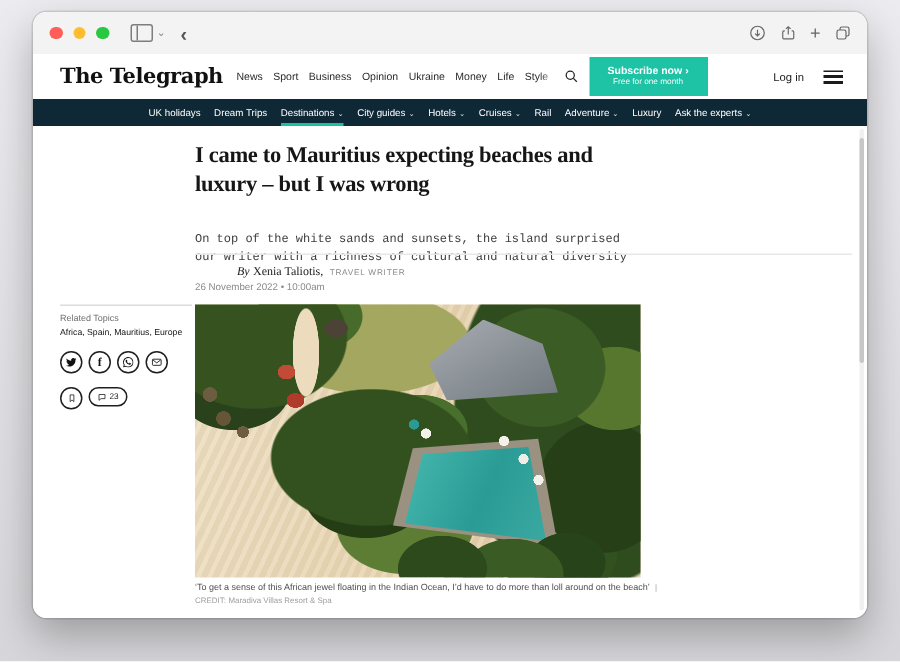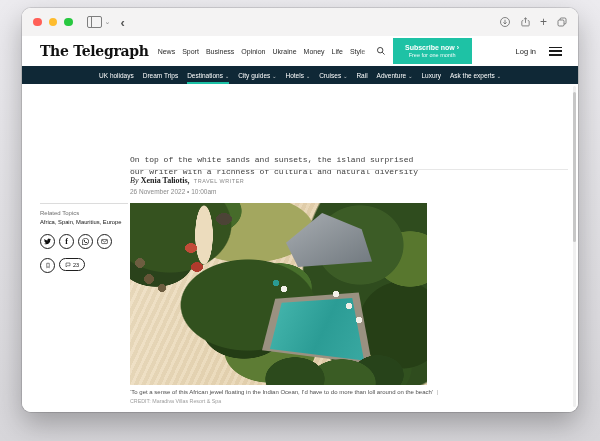--- a/index.html
+++ b/index.html
@@ -44,22 +44,22 @@
   .snav-item{height:100%;display:flex;align-items:center;gap:2px;font-size:6.5px;color:#fff;cursor:pointer;}
   .snav-item.active{box-shadow:inset 0 -2px 0 #1abfa4;}
   .snav-chev{font-size:5px;opacity:.85;margin-top:1px;}
   
   .content{position:absolute;left:0;top:76px;right:0;bottom:0;background:#fff;}
   .headline{position:absolute;left:108px;top:11px;width:300px;font-family:"Liberation Serif",serif;font-weight:700;
             font-size:15px;line-height:1.27;color:#161616;letter-spacing:-.2px;}
   .standfirst{position:absolute;left:108px;top:70px;width:302px;font-family:Liberation Mono, monospace;font-size:8px;line-height:1.55;color:#3d3d3d;}
   .rule{position:absolute;left:108px;right:10px;top:85px;height:1px;background:#e7e7e7;}
   .byline{position:absolute;left:108px;top:92px;font-size:8px;color:#222;}
-  .byline .pre{font-family:"Liberation Serif",serif;font-style:italic;}
-  .byline .auth{font-family:"Liberation Serif",serif;font-weight:700;margin-top:44px;}
+  .byline .pre{font-family:"Liberation Serif",serif;font-style:italic;margin-left:28px;}
+  .byline .auth{font-family:"Liberation Serif",serif;font-weight:400;margin-top:44px;}
   .byline .role{font-size:5.5px;color:#8a8a8a;letter-spacing:.5px;margin-left:2px;}
   .pubdate{position:absolute;left:108px;top:104px;font-size:6.5px;color:#8a8a8a;}
   
   .rail{position:absolute;left:18px;top:119px;width:88px;border-top:1px solid #dcdcdc;padding-top:6px;}
   .rail-title{font-size:6px;color:#6f6f6f;margin-bottom:3px;}
   .rail-topics{font-size:5.8px;color:#141414;white-space:nowrap;cursor:pointer;}
   .icon-row{display:flex;gap:4px;margin-top:9px;}
   .circ{width:13px;height:13px;border:1px solid #1f1f1f;border-radius:50%;display:flex;align-items:center;justify-content:center;cursor:pointer;background:#fff;}
   .circ svg{display:block;}
   .fb-f{font-family:"Liberation Serif",serif;font-weight:700;font-size:8px;color:#111;line-height:1;}
@@ -237,20 +237,21 @@
       <span class="snav-item">
           <span>Luxury</span>
         </span>
       <span class="snav-item">
           <span>Ask the experts</span>
           <span class="snav-chev">⌄</span>
         </span>
     </div>
 
     <div class="content">
+      <h1 class="headline" style="margin:0;">I came to Mauritius expecting beaches and luxury – but I was wrong</h1>
       <p class="standfirst" style="margin:0;">On top of the white sands and sunsets, the island surprised our writer with a richness of cultural and natural diversity</p>
       <div class="rule"></div>
 
       <div class="byline">
         <span class="pre">By</span>
         <span class="auth">Xenia Taliotis,</span>
         <span class="role">TRAVEL WRITER</span>
       </div>
       <div class="pubdate">26 November 2022 • 10:00am</div>
 

